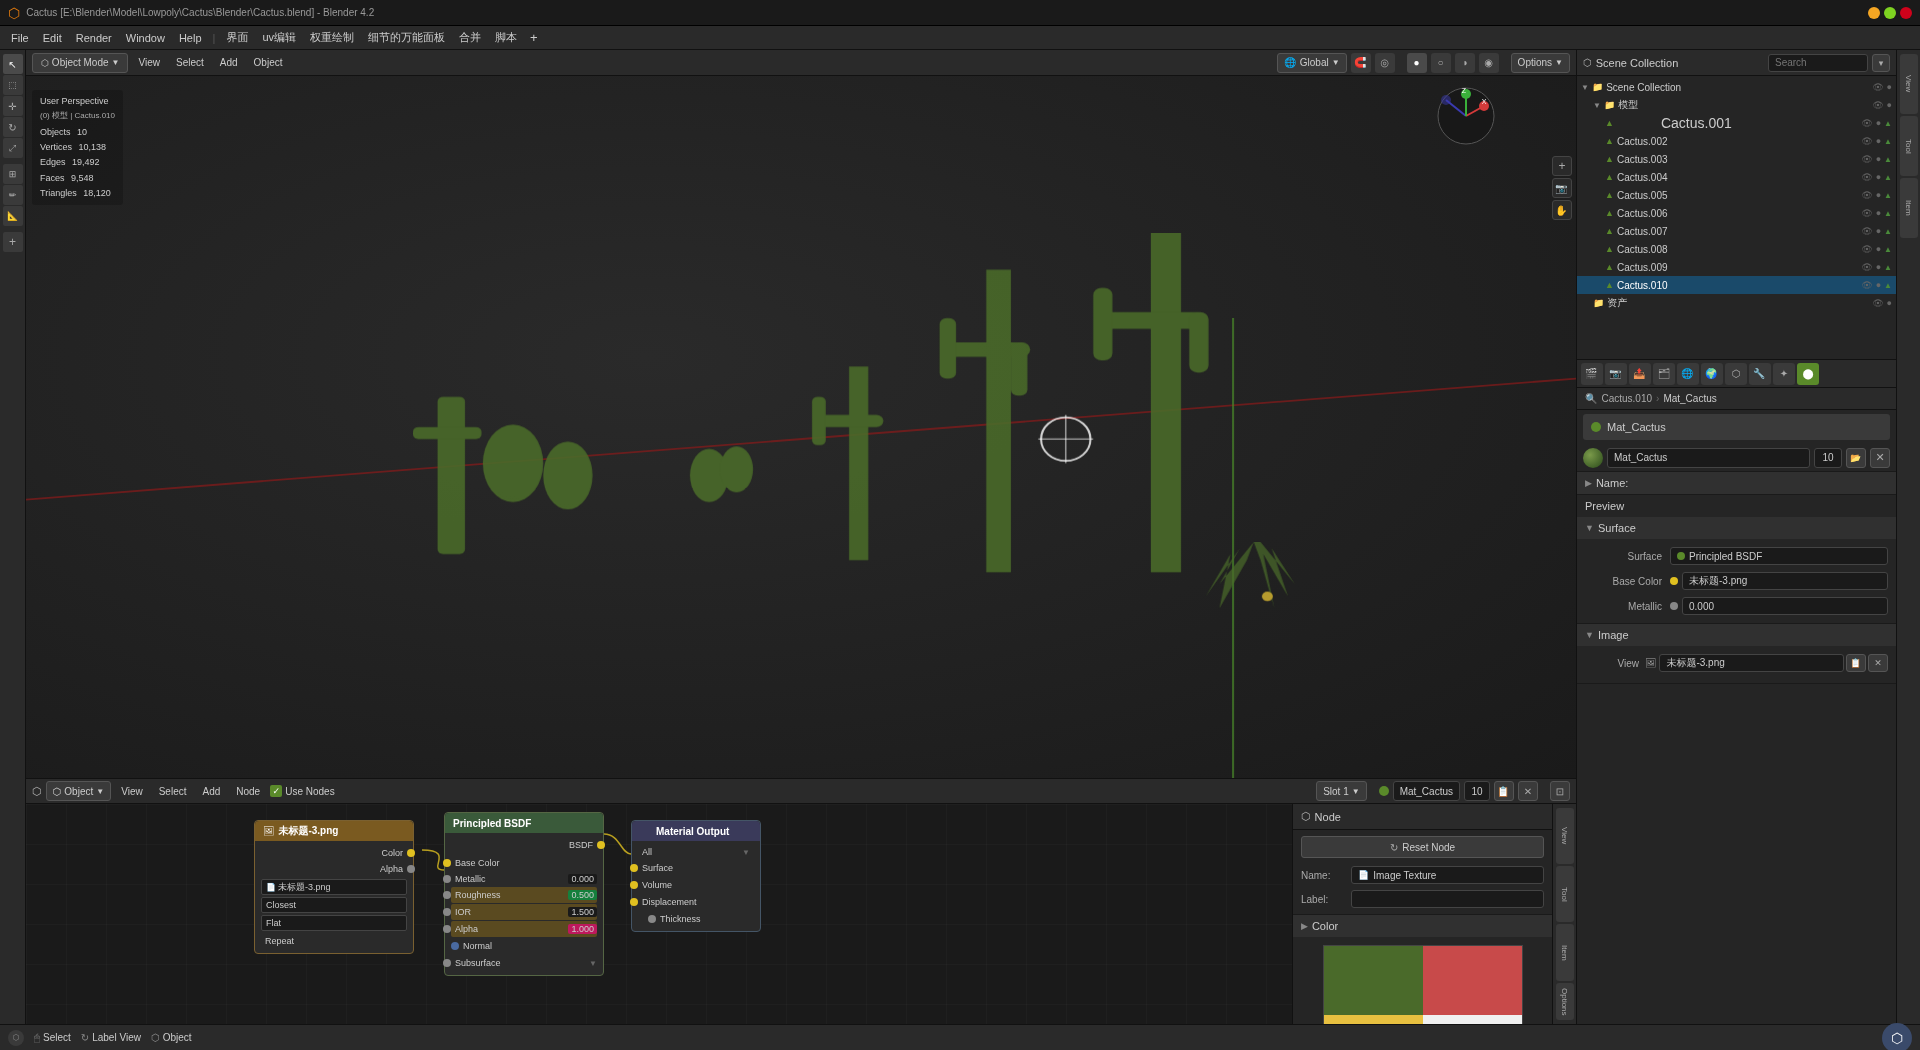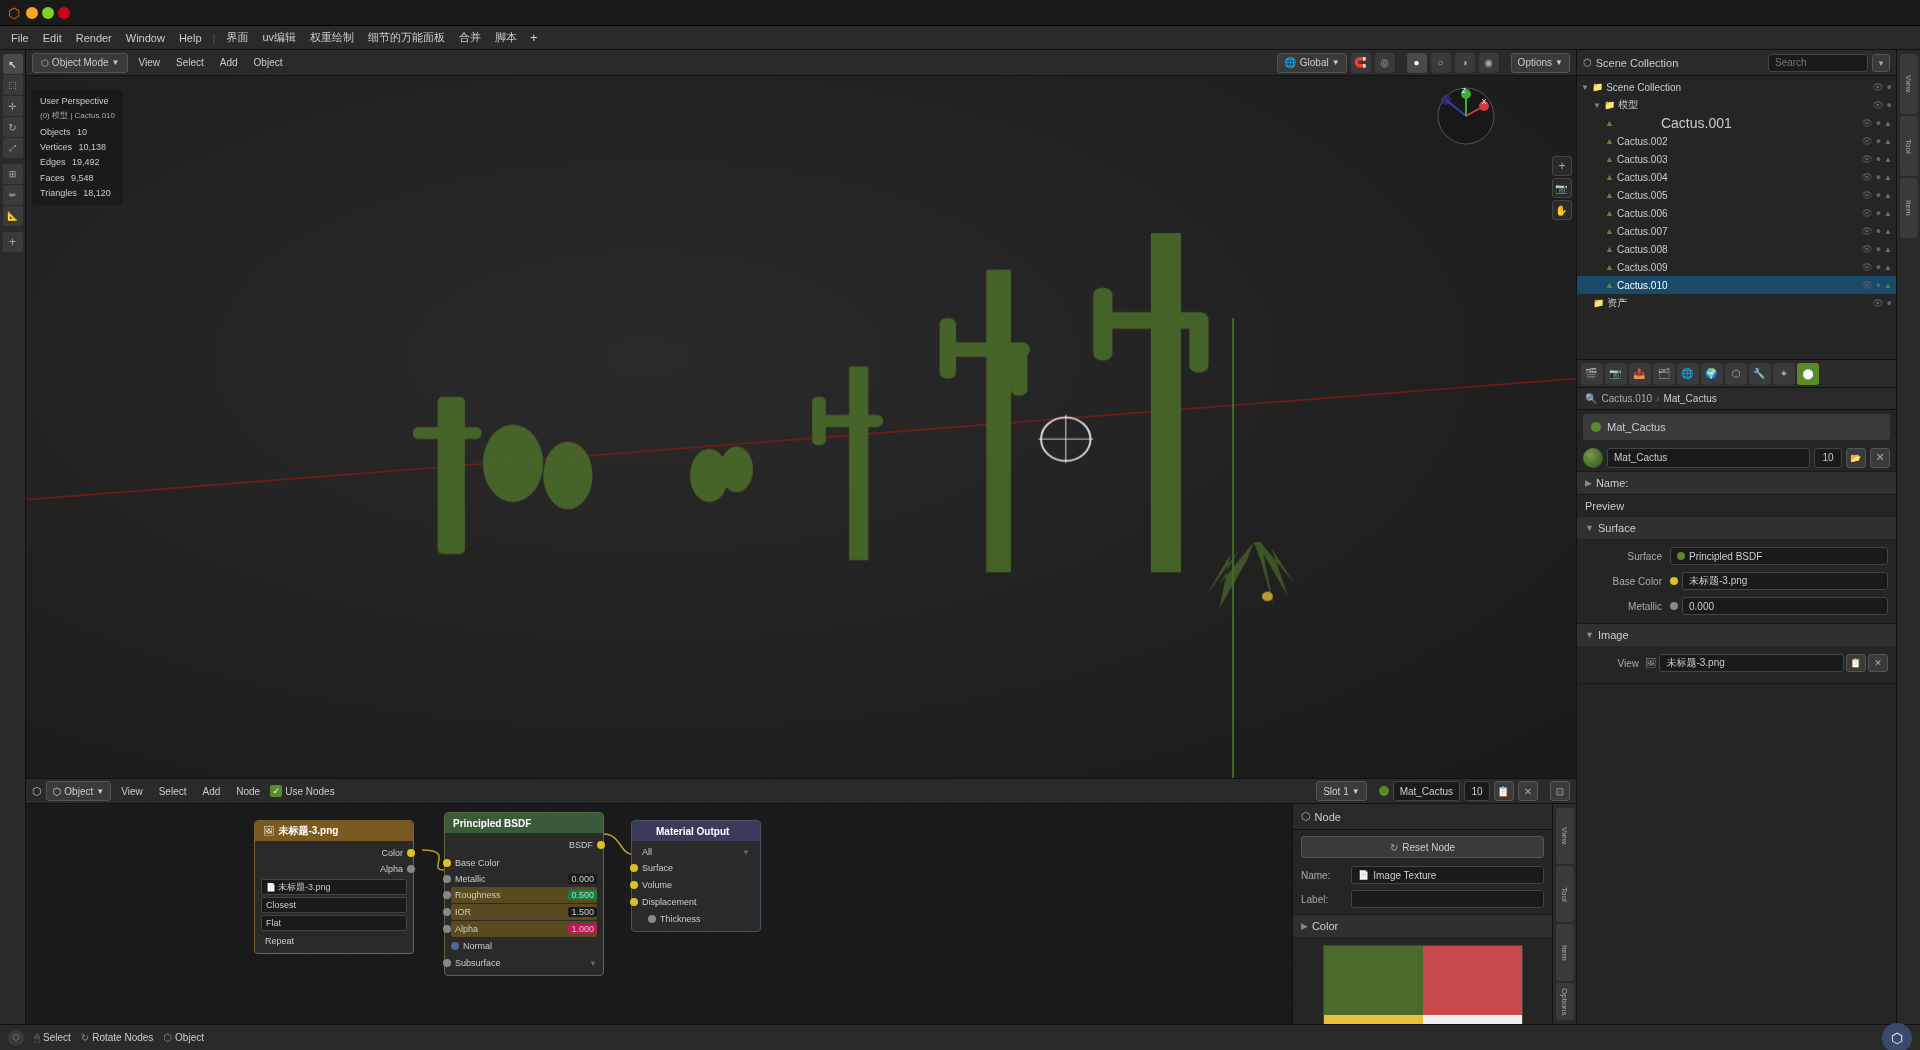--- a/index.html
+++ b/index.html
@@ -14,20 +14,21 @@
     
     ::-webkit-scrollbar { width: 6px; }
     ::-webkit-scrollbar-track { background: #1a1a1a; }
     ::-webkit-scrollbar-thumb { background: #444; border-radius: 3px; }
   </style>
 </head>
 <body>
 
 <div id="titlebar" style="height:26px; background:#1a1a1a; border-bottom:1px solid #000; display:flex; align-items:center; padding:0 8px; gap:0;">
   <span style="color:#e87d0d; font-size:14px; margin-right:6px;">⬡</span>
+  <span style="font-size:10px; color:#999; flex:1;">Cactus [E:\Blender\Model\Lowpoly\Cactus\Blender\Cactus.blend] - Blender 4.2</span>
   <div style="display:flex; gap:4px;">
     <span style="width:12px; height:12px; background:#f5a623; border-radius:50%; cursor:pointer; display:inline-block;"></span>
     <span style="width:12px; height:12px; background:#7ed321; border-radius:50%; cursor:pointer; display:inline-block;"></span>
     <span style="width:12px; height:12px; background:#d0021b; border-radius:50%; cursor:pointer; display:inline-block;"></span>
   </div>
 </div>
 
 <div id="top-menubar" style="height:24px; background:#2a2a2a; border-bottom:1px solid #111; display:flex; align-items:center; padding:0 4px; gap:0;">
   <span style="padding:2px 7px; color:#ccc; cursor:pointer; font-size:11px;">File</span>
   <span style="padding:2px 7px; color:#ccc; cursor:pointer; font-size:11px;">Edit</span>
@@ -614,21 +615,21 @@
 </div>
 
 <div style="height:26px;background:#2a2a2a;border-top:1px solid #111;display:flex;align-items:center;padding:0 8px;gap:10px;">
   <div style="width:16px;height:16px;border-radius:50%;background:#3a3a3a;display:flex;align-items:center;justify-content:center;font-size:8px;color:#888;">⬡</div>
   <div style="display:flex;align-items:center;gap:3px;">
     <span style="font-size:10px;color:#888;">🖱</span>
     <span style="font-size:10px;color:#ccc;">Select</span>
   </div>
   <div style="display:flex;align-items:center;gap:3px;">
     <span style="font-size:10px;color:#888;">↻</span>
-    <span style="font-size:10px;color:#ccc;">Rotate Nodes</span>
+    <span style="font-size:10px;color:#ccc;">Label View</span>
   </div>
   <div style="display:flex;align-items:center;gap:3px;">
     <span style="font-size:10px;color:#888;">⬡</span>
     <span style="font-size:10px;color:#ccc;">Object</span>
   </div>
   <span style="flex:1;"></span>
 
   <div style="width:30px;height:30px;border-radius:50%;background:#3a4a6a;display:flex;align-items:center;justify-content:center;color:#fff;font-size:14px;">⬡</div>
 </div>
 

